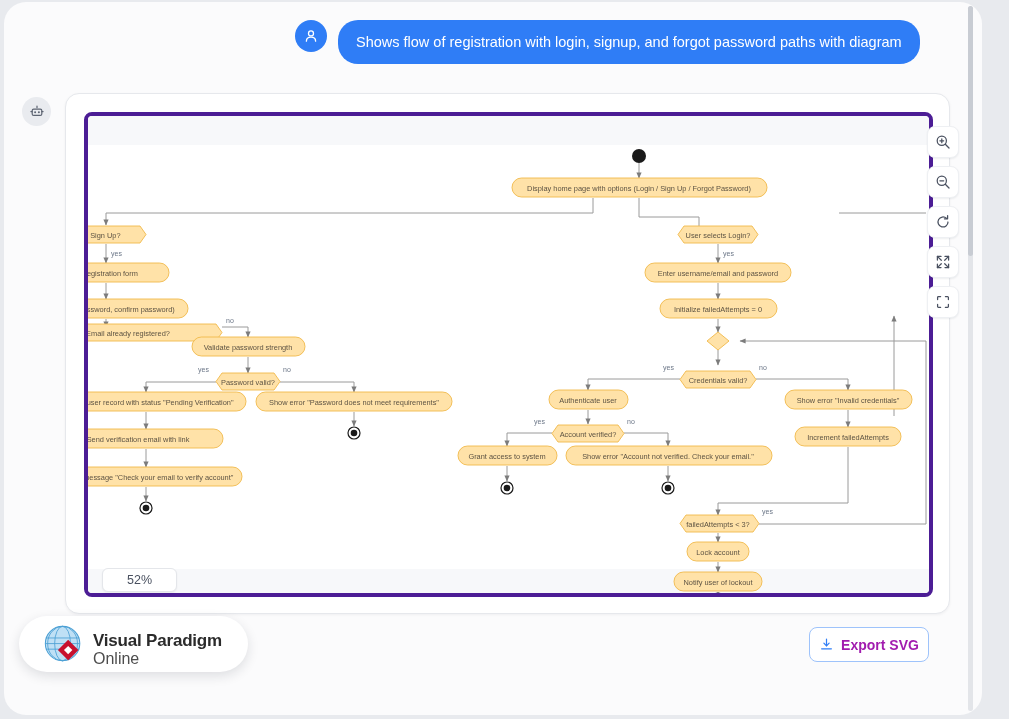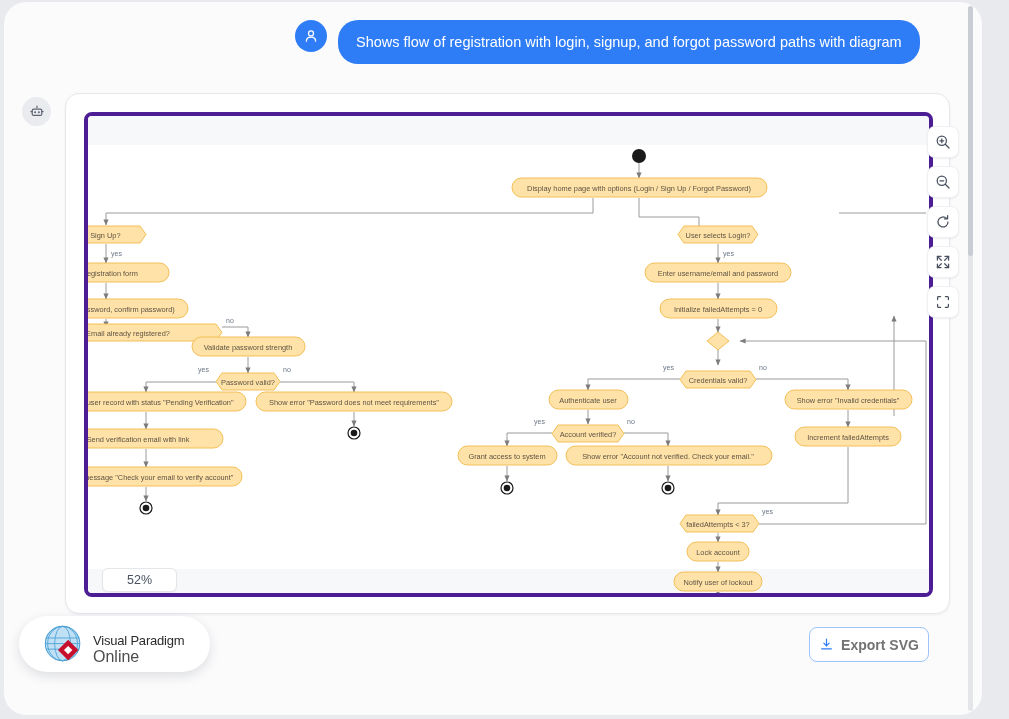--- a/index.html
+++ b/index.html
@@ -130,31 +130,31 @@
     position: absolute;
     left: 15px; top: 614px;
     height: 56px;
     background: #ffffff;
     border-radius: 28px;
     display: flex; align-items: center; gap: 9px;
     padding: 0 26px 0 24px;
     box-shadow: 0 4px 12px rgba(25,30,45,.13);
   }
   .vp-text { display: flex; flex-direction: column; line-height: 1; }
-  .vp-t1 { font-size: 13px; font-weight: normal; color: #2b2b2b; letter-spacing: -.2px; margin-top: 11px; }
+  .vp-t1 { font-size: 17px; font-weight: bold; color: #2b2b2b; letter-spacing: -.2px; margin-top: 11px; }
   .vp-t2 { font-size: 16px; color: #4d4d4d; margin-top: 2px; }
 
   .export-btn {
     position: absolute;
     left: 805px; top: 625px;
     width: 120px; height: 35px;
     border: 1px solid #9ec3fb;
     border-radius: 8px;
     background: #ffffff;
-    color: #737373;
+    color: #a21caf;
     font-size: 14px; font-weight: bold;
     display: flex; align-items: center; justify-content: center; gap: 7px;
     cursor: pointer;
   }
 
   
   .n-txt { font-family: "Liberation Sans", sans-serif; font-size: 7.4px; fill: #5d5343; }
   .g-txt { font-family: "Liberation Sans", sans-serif; font-size: 7px; fill: #6b7687; }
 </style>
 </head>

